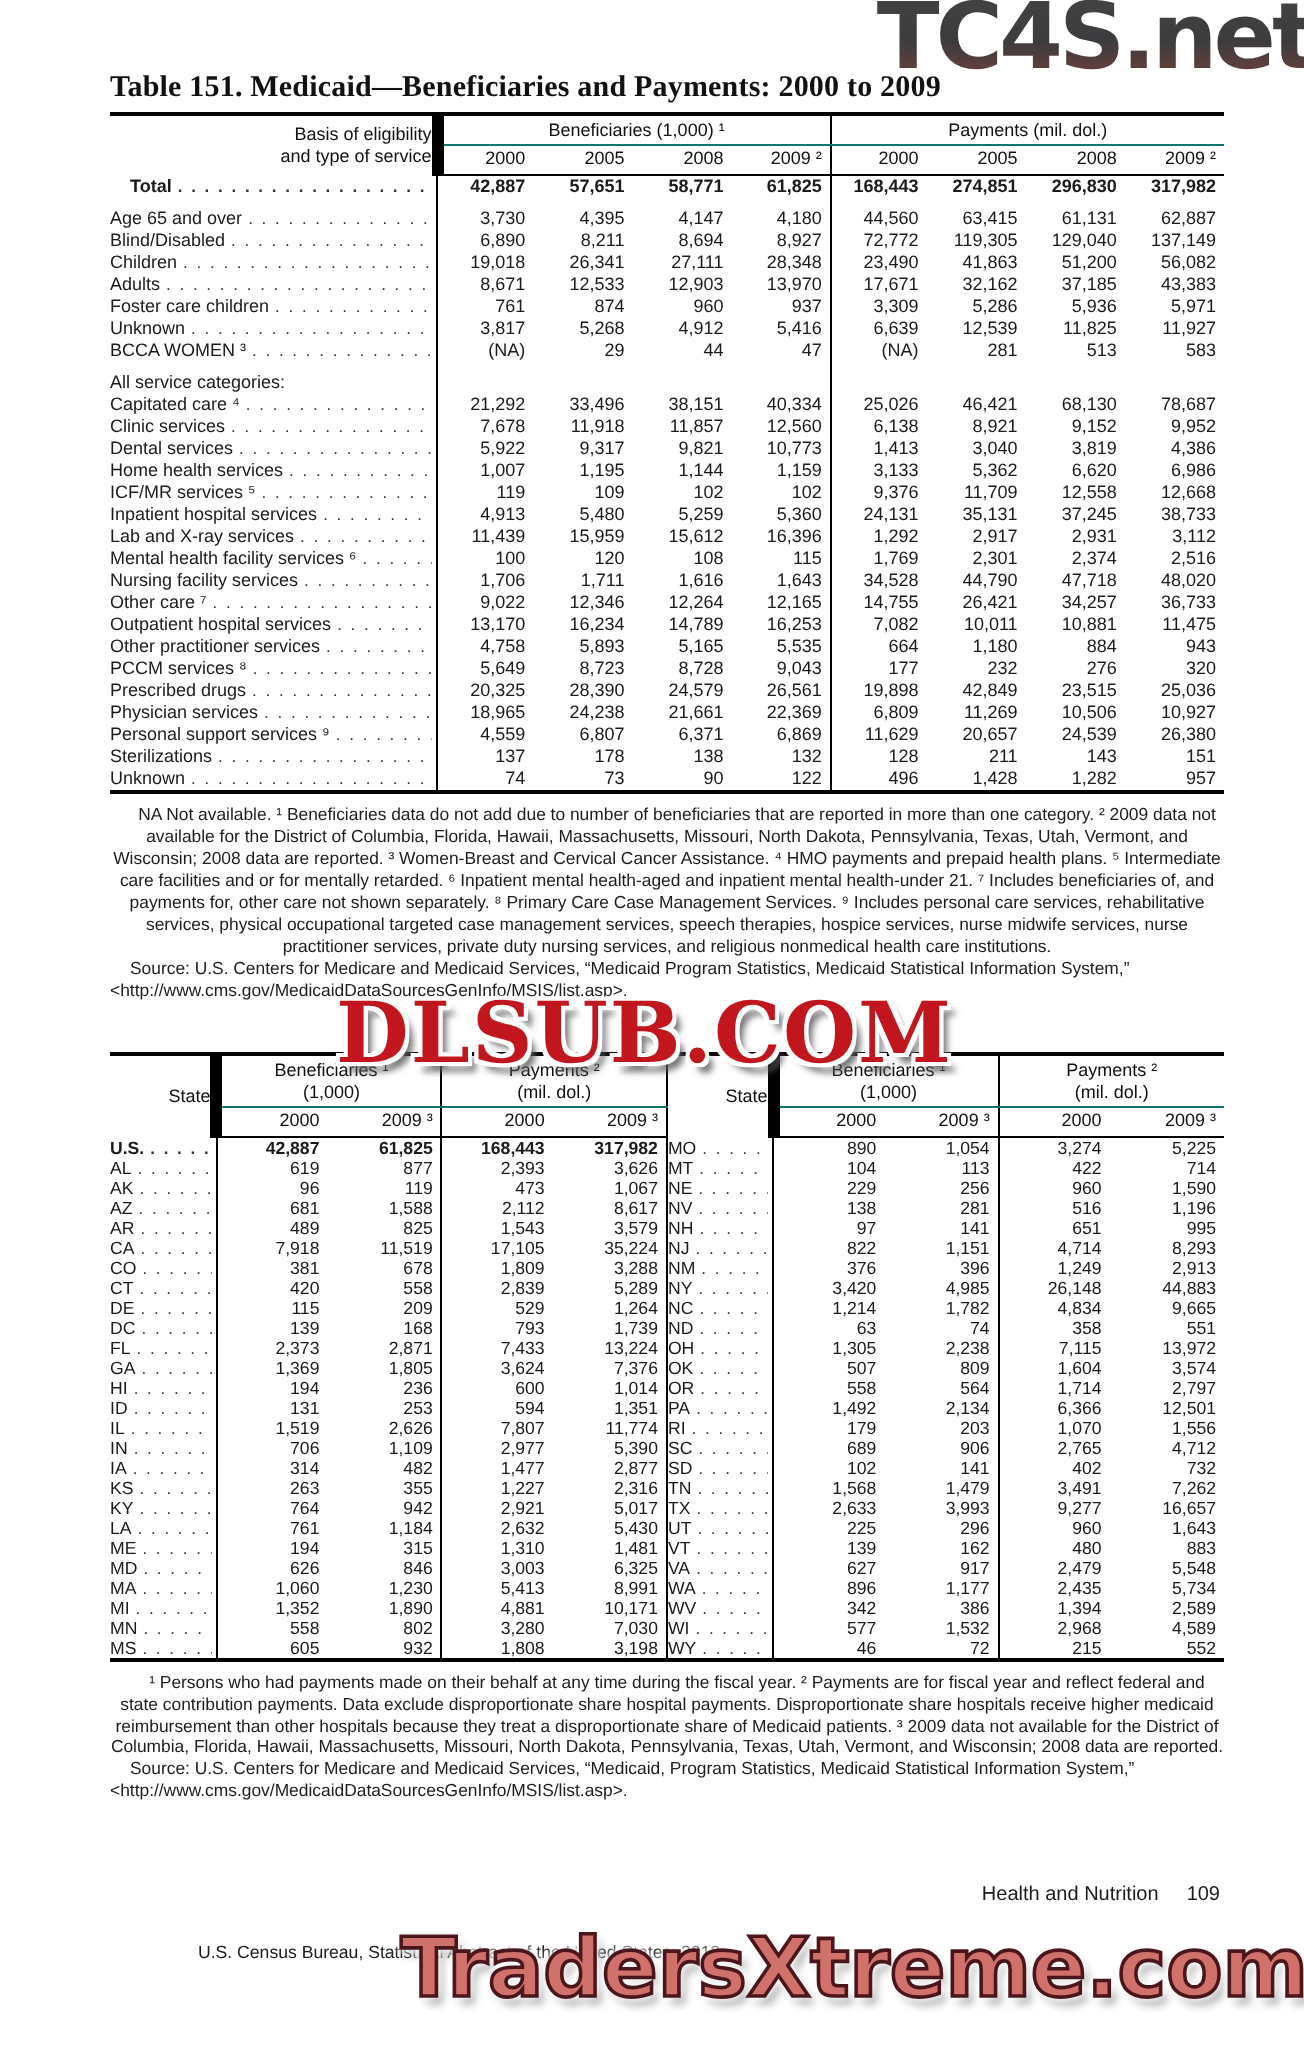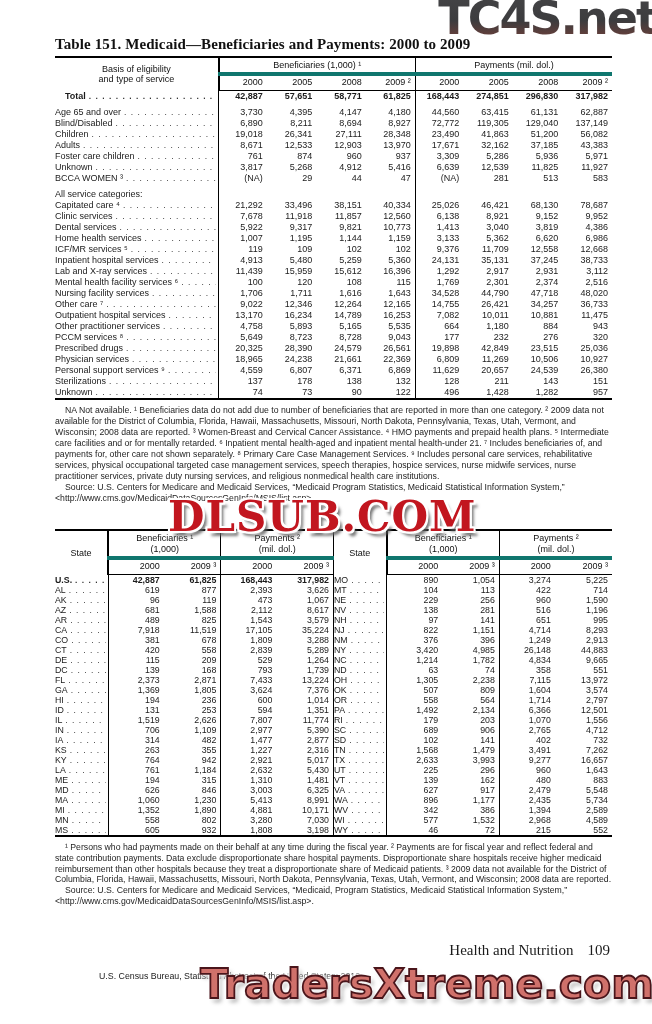--- a/index.html
+++ b/index.html
@@ -10,49 +10,49 @@
   
   .tbl-title{font-family:"Liberation Serif",serif;font-weight:700;font-size:15px;
              letter-spacing:.1px;margin:0 0 3px 0;color:#111;}
   .bracket{font-size:8.5px;color:#222;margin:0 0 6px 0;}
 
   
   table{border-collapse:collapse;table-layout:fixed;width:100%;}
   .datatable{border-top:2px solid #000;border-bottom:2px solid #000;}
   th,td{padding:0;font-weight:400;vertical-align:bottom;}
   th{font-size:9px;line-height:11px;text-align:center;vertical-align:middle;color:#111;}
-  .grp{border-bottom:4px solid #0f766e;padding:2px 0 1px;}
+  .grp{border-bottom:1px solid #0f766e;padding:2px 0 1px;}
   .yrrow th{border-bottom:1.5px solid #000;padding:1px 4px 2px 0;text-align:right;}
-  .stub-head{border-right:2px solid #000000;text-align:center;font-size:9px;line-height:10.5px;}
+  .stub-head{border-right:6px solid #000000;text-align:right;font-size:9px;line-height:10.5px;}
   .vr{border-left:1px solid #000;}
 
   td.num{font-size:9px;line-height:11px;text-align:right;padding-right:4px;white-space:nowrap;}
   td.stub{font-size:9px;line-height:11px;white-space:nowrap;overflow:hidden;}
   .stub-flex{display:flex;align-items:baseline;overflow:hidden;}
   td.stub .lbl{white-space:nowrap;}
   td.stub.ind .lbl{padding-left:10px;}
   td.stub.heading{font-size:9px;}
   .dots{flex:1 1 auto;overflow:hidden;white-space:nowrap;color:#333;margin:0 2px 0 3px;}
   .dots::before{content:". . . . . . . . . . . . . . . . . . . . . . . . . . . . . . . . . . . .";letter-spacing:1px;font-size:8.5px;}
   .bold{font-weight:700;}
   tr.spacer td{height:5px;line-height:5px;font-size:2px;}
 
   #t152-table td.num{font-size:8.8px;line-height:10px;}
   #t152-table td.stub{font-size:8.8px;line-height:10px;}
 
   
   .footnotes,.source{font-size:8.7px;line-height:11px;color:#1d1d1d;margin:0;text-align:left;}
-  .footnotes{margin-top:5px;text-indent:10px;}
+  .footnotes{margin-top:5px;text-indent:10px;text-align:center;}
   .source{text-indent:10px;}
   .t152-block{margin-top:25px;}
   #t152-notes{line-height:10.8px;}
 
   
-  .running-head{position:absolute;top:942px;right:42px;font-size:15px;color:#1b1b1b;
-                font-family:Liberation Serif, serif;}
+  .running-head{position:absolute;top:942px;right:42px;font-size:10px;color:#1b1b1b;
+                font-family:Liberation Sans, sans-serif;}
   .running-head .pageno{margin-left:14px;}
   .credit{position:absolute;top:971px;left:55px;font-size:8.8px;color:#1b1b1b;margin-left:44px;}
 
   
   .wm{position:absolute;white-space:nowrap;pointer-events:none;}
   .wm-top{top:-9px;right:-4px;font-family:"DejaVu Sans",sans-serif;font-weight:700;
           font-size:46px;letter-spacing:-2px;
           background:linear-gradient(#454547 0%,#3c3c3e 55%,#74413a 95%);
           -webkit-background-clip:text;background-clip:text;color:transparent;
           filter:drop-shadow(1px 1px 0 rgba(255,255,255,.55));}

